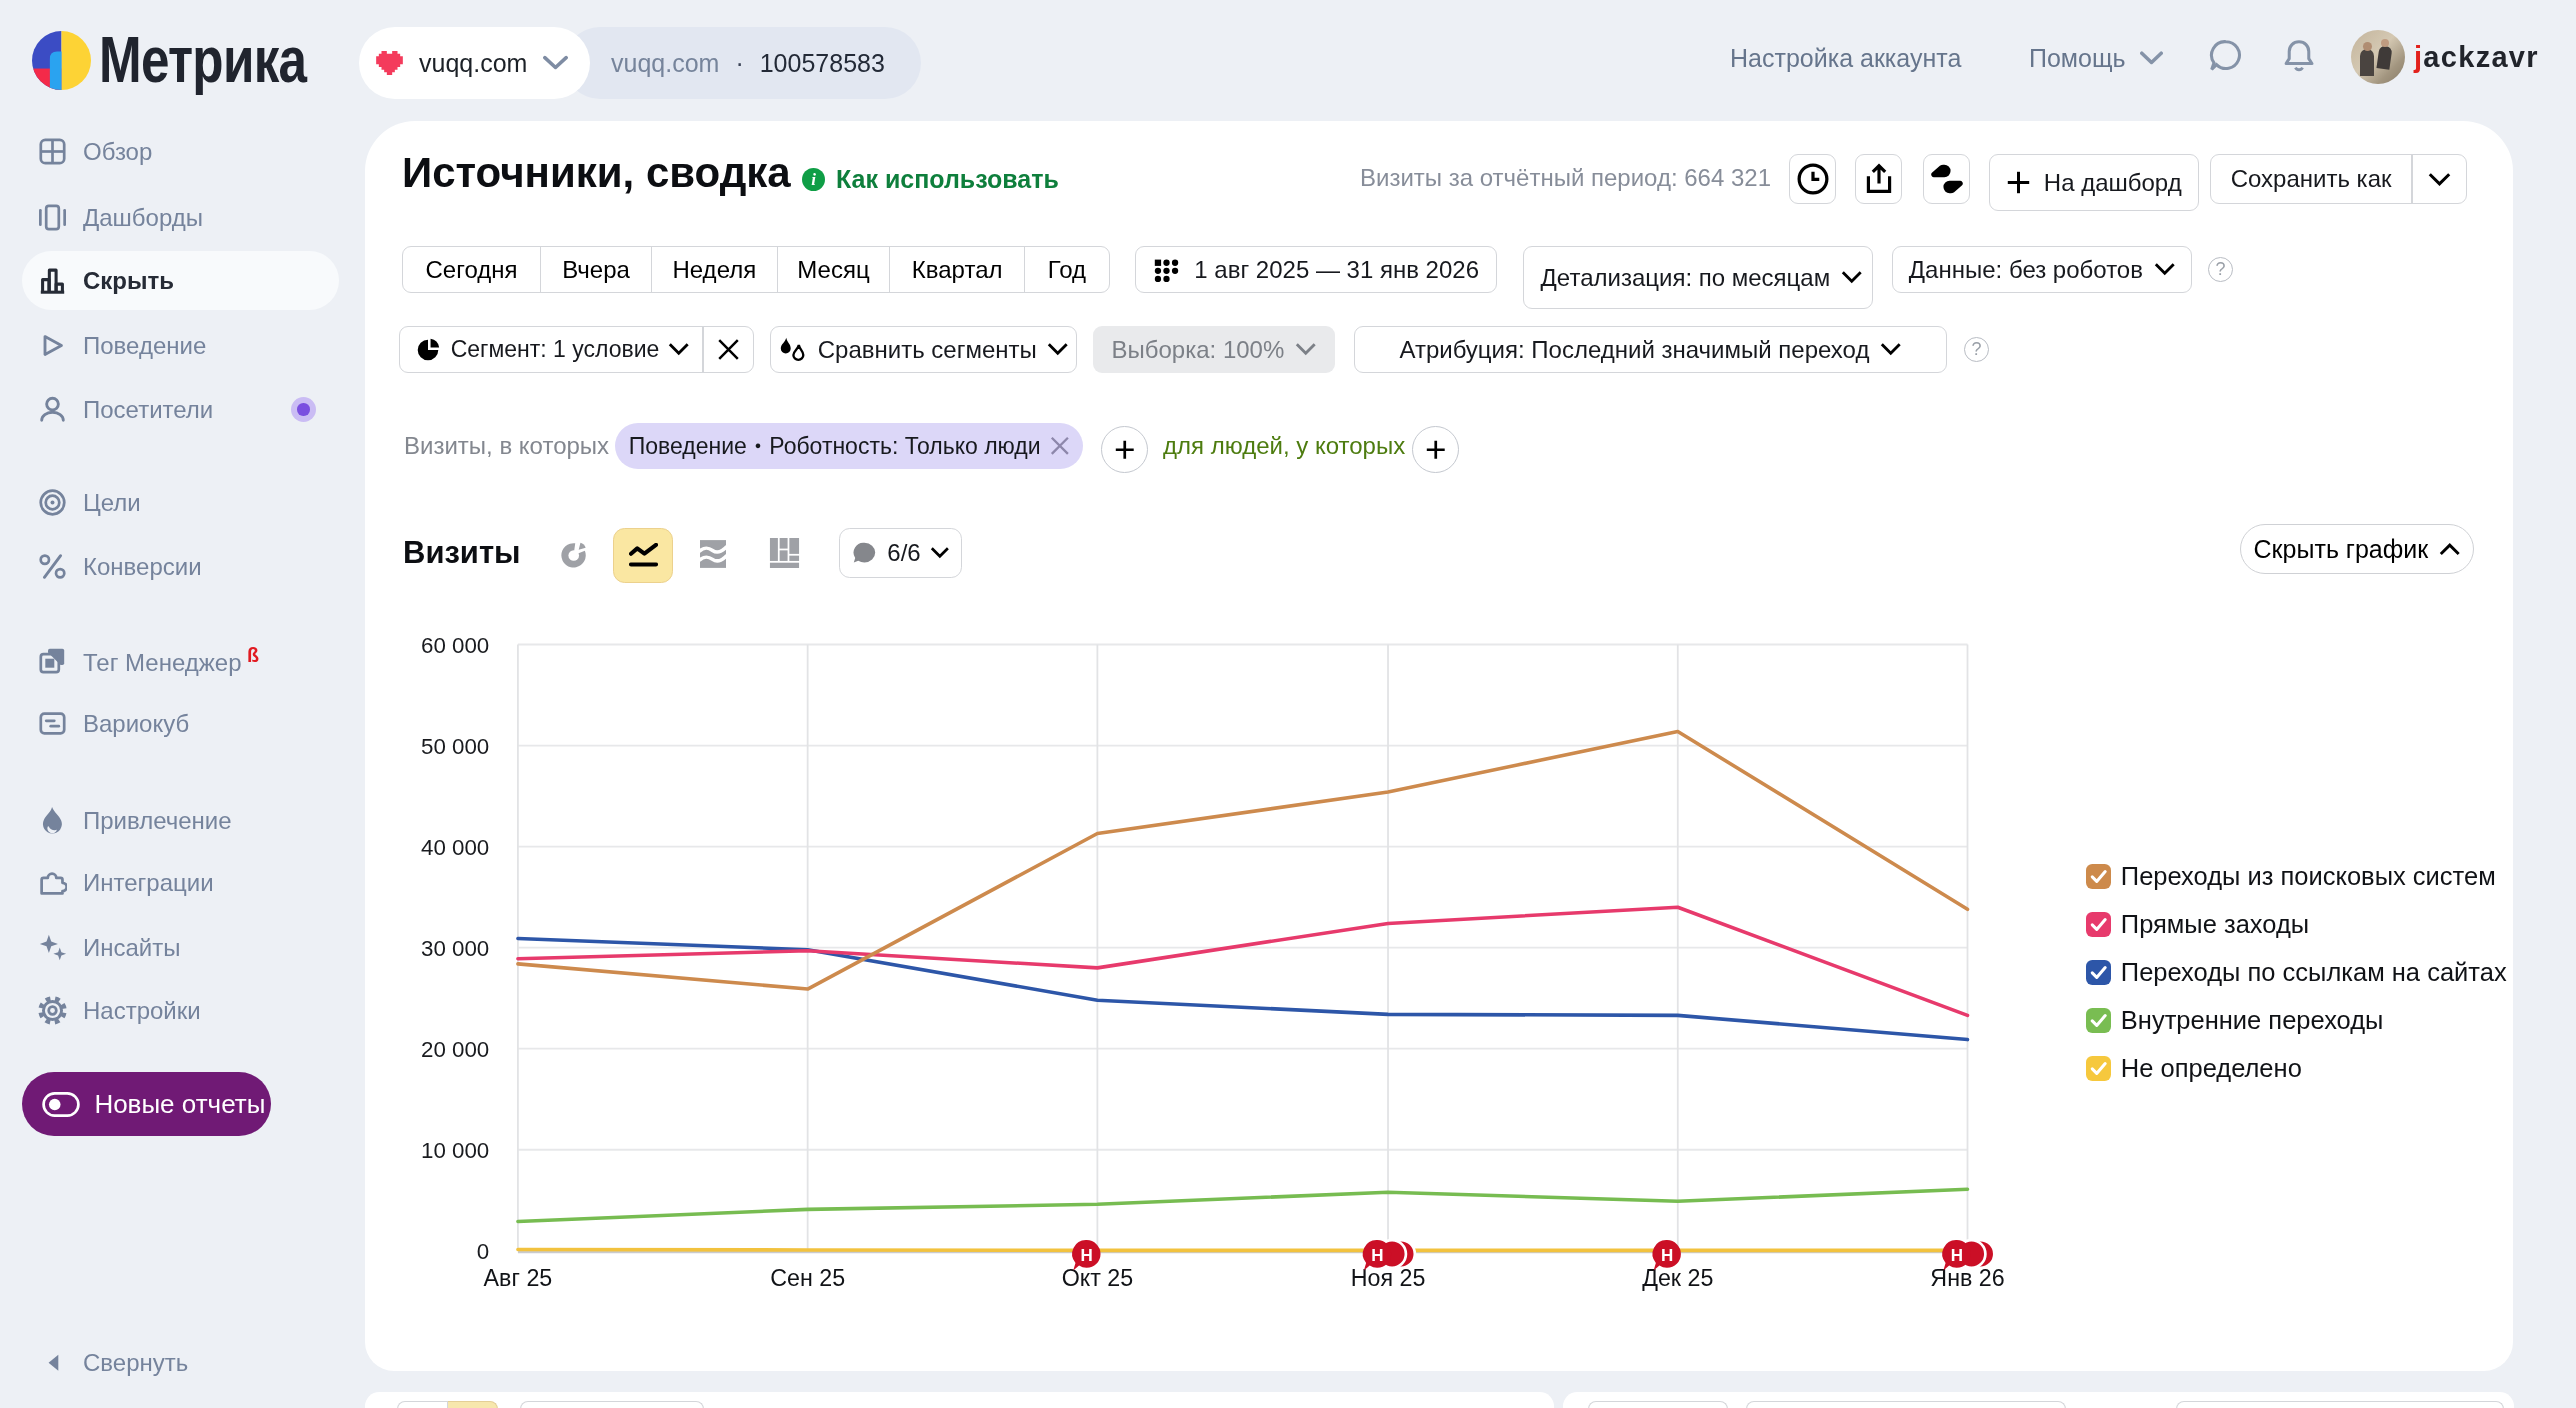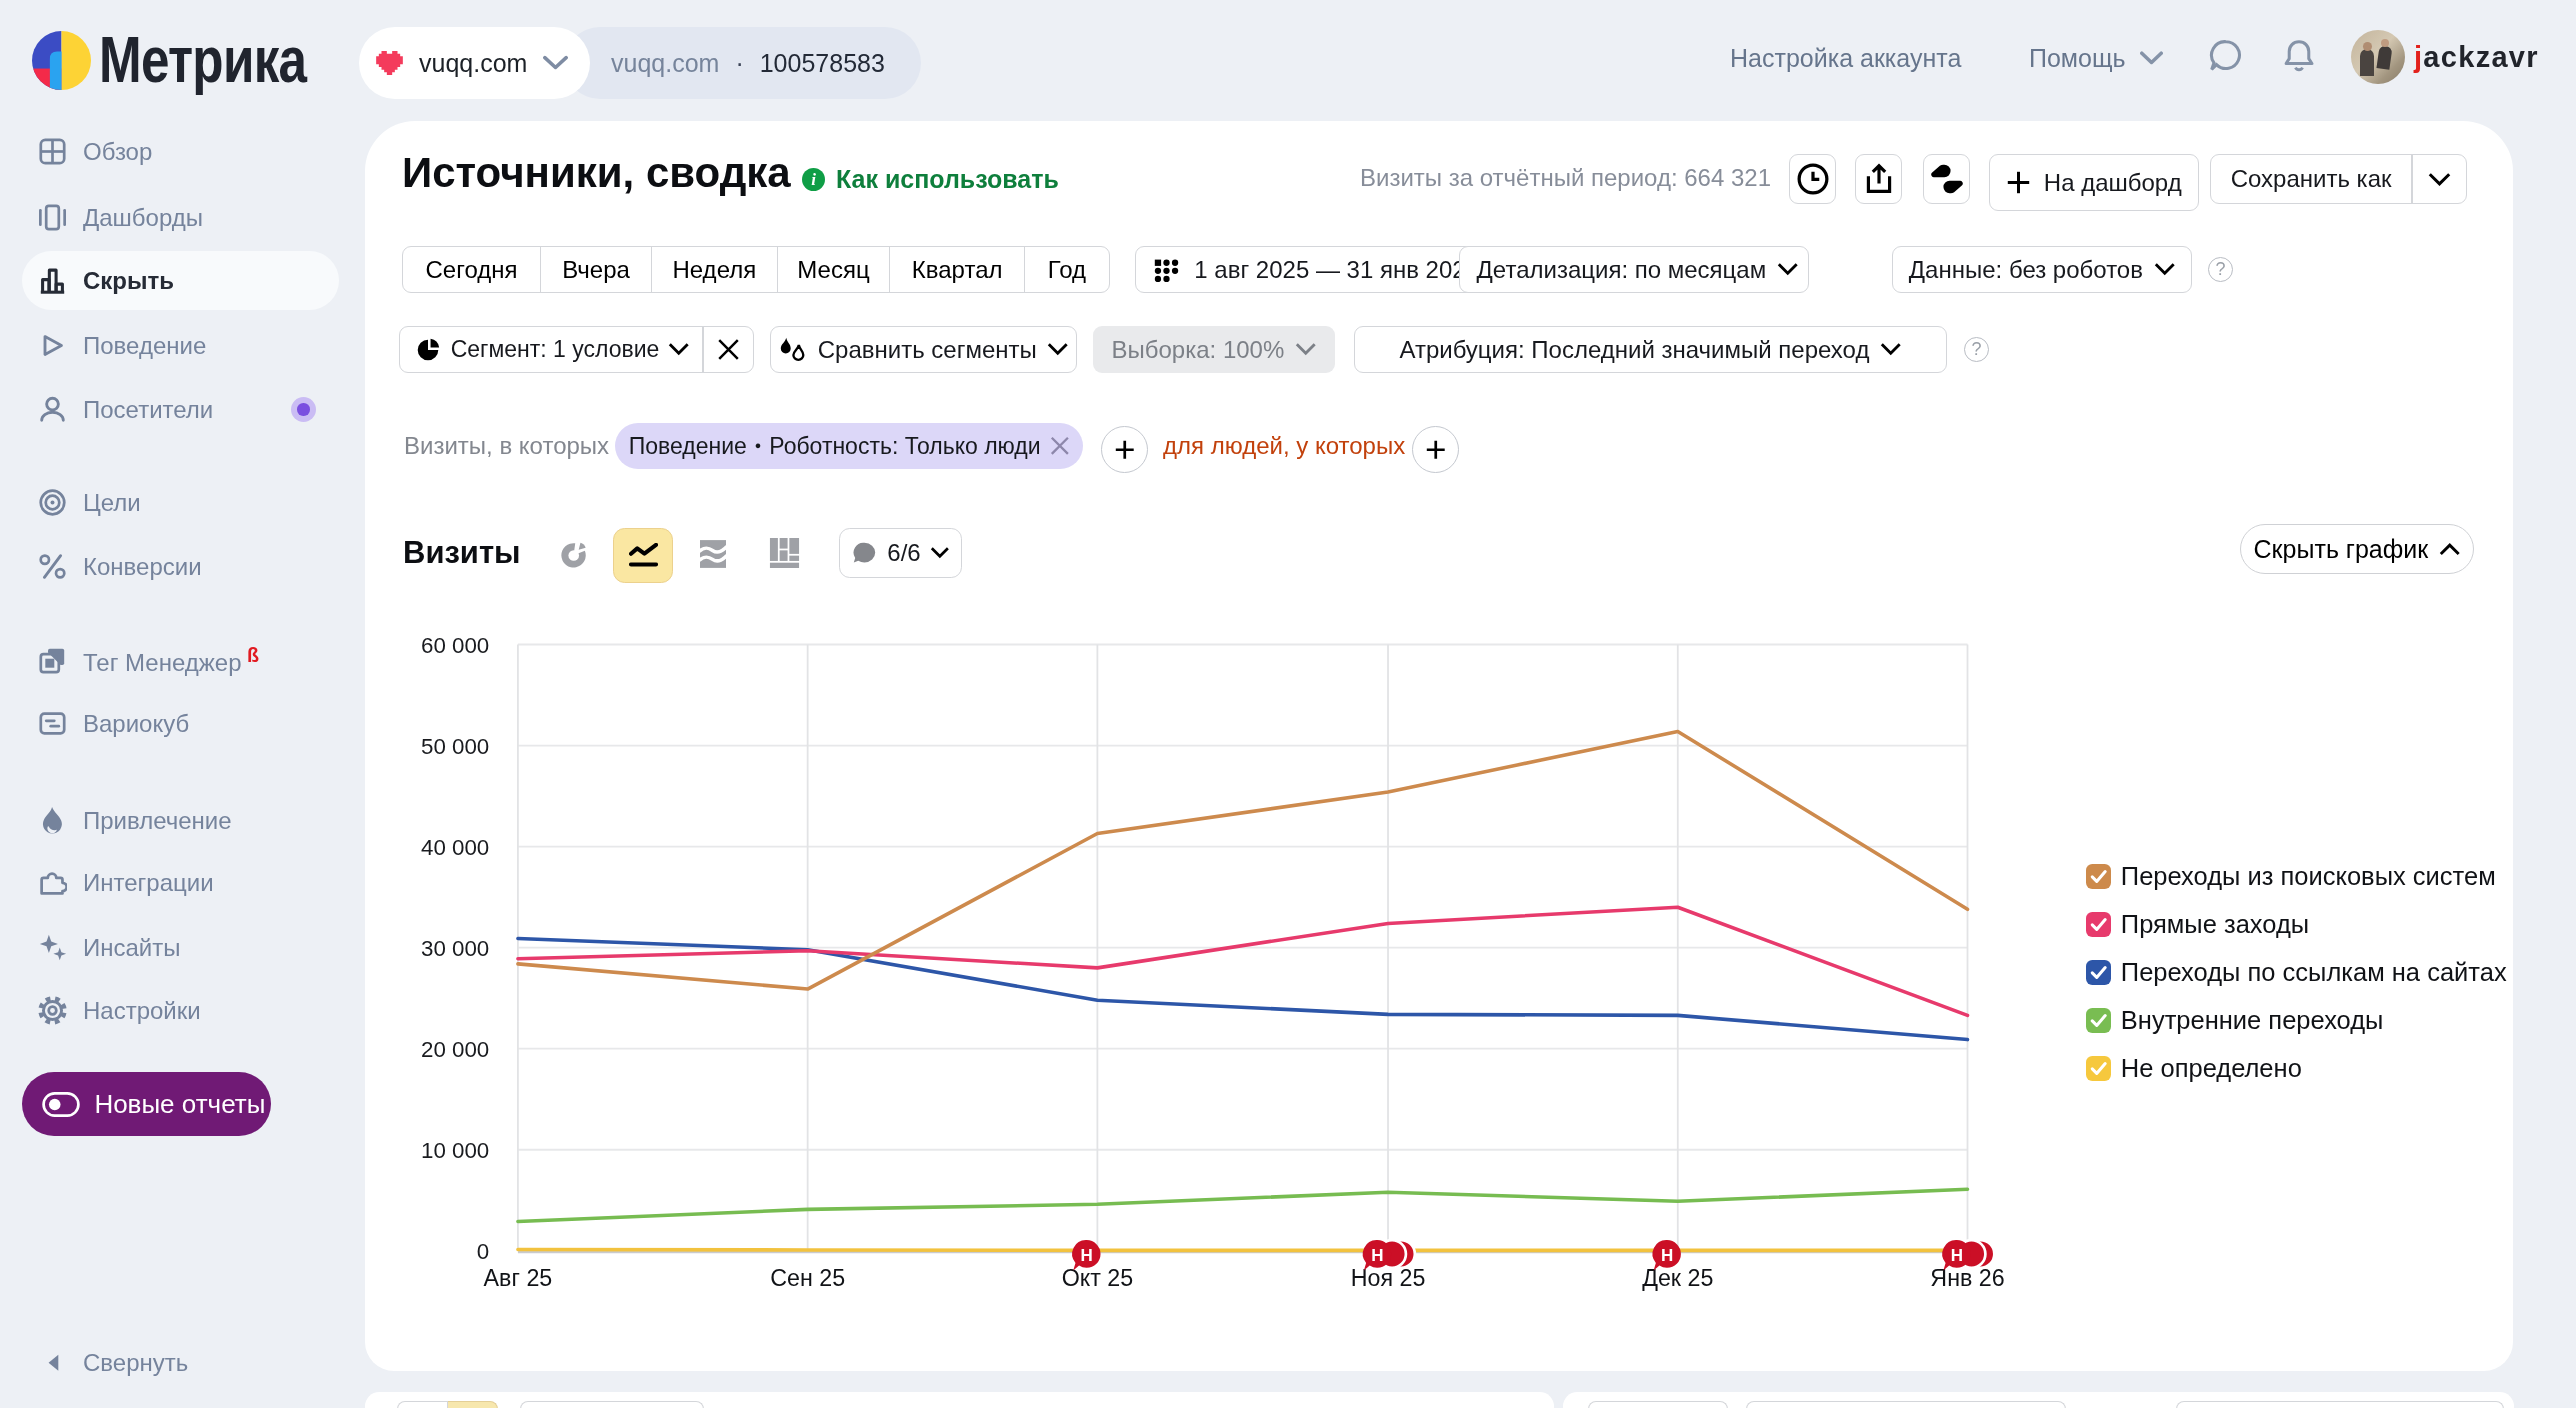--- a/index.html
+++ b/index.html
@@ -278,21 +278,21 @@
           <rect x="21" y="4" width="7" height="7" rx="3.5"></rect>
           <rect x="2" y="13" width="7" height="7" rx="3.5"></rect>
           <rect x="11.5" y="13" width="7" height="7" rx="3.5"></rect>
           <rect x="21" y="13" width="7" height="7" rx="3.5"></rect>
           <rect x="2" y="22" width="7" height="7" rx="3.5"></rect>
           <rect x="11.5" y="22" width="7" height="7" rx="3.5"></rect>
         </g>
     </svg>
     1 авг 2025 — 31 янв 2026
   </div>
-  <div class="btn" style="left:1094px; top:125px; width:350px; height:47px;padding-left:7px;">
+  <div class="btn" style="left:1158px; top:125px; width:350px; height:63px;padding-left:7px;">
     Детализация: по месяцам
     <svg style="margin-left:10.7px" width="21.5" height="14.3" viewBox="0 0 24 16">
         <path d="M2 2.5 L12 12.5 L22 2.5" fill="none" stroke="#000" stroke-width="3.2"></path>
       </svg>
   </div>
   <div class="btn" style="left:1527px; top:125px; width:300px; height:47px;">
     Данные: без роботов
     <svg style="margin-left:10.7px" width="21.5" height="14.3" viewBox="0 0 24 16">
         <path d="M2 2.5 L12 12.5 L22 2.5" fill="none" stroke="#000" stroke-width="3.2"></path>
       </svg>
@@ -345,21 +345,21 @@
     Поведение<span style="font-size:10.7px; margin:0 8px; transform:translateY(-0.9px); display:inline-block;">●</span>Роботность: Только люди
     <svg style="margin-left:9px" width="19.7" height="19.7" viewBox="0 0 22 22">
         <path d="M2 2 L20 20 M20 2 L2 20" stroke="#8d87ab" stroke-width="2.6"></path>
       </svg>
   </div>
   <div class="abs" style="left:736px; top:305px; width:47px; height:47px; border-radius:50%; border:1.8px solid #c4c8cf; display:flex; align-items:center; justify-content:center;">
     <svg width="21.5" height="21.5" viewBox="0 0 24 24">
         <path d="M12 2 v20 M2 12 h20" stroke="#000" stroke-width="3"></path>
       </svg>
   </div>
-  <div class="abs" style="left:798px; top:311px; font-size:24px; color:#c2410c;">для людей, у которых</div>
+  <div class="abs" style="left:798px; top:311px; font-size:24px; color:#4d7c0f;">для людей, у которых</div>
   <div class="abs" style="left:1047px; top:305px; width:47px; height:47px; border-radius:50%; border:1.8px solid #c4c8cf; display:flex; align-items:center; justify-content:center;">
     <svg width="21.5" height="21.5" viewBox="0 0 24 24">
         <path d="M12 2 v20 M2 12 h20" stroke="#000" stroke-width="3"></path>
       </svg>
   </div>
 
   <div class="abs" style="left:38px; top:414px; font-size:31px; font-weight:bold; color:#0c0e12;">Визиты</div>
   <svg class="abs" style="left:195px; top:419px;" width="28" height="28" viewBox="0 0 31 31">
     <path d="M15 17 L15 3.5 A13.5 13.5 0 1 0 26.7 10.25 z" fill="#9fa1a6" transform="rotate(8 15 17)"></path>
     <path d="M18.5 9.5 L18.5 1.5 A8 8 0 0 1 25.4 5.5 z" fill="#9fa1a6" transform="translate(2.2,1.2) rotate(14 18.5 9.5)"></path>

